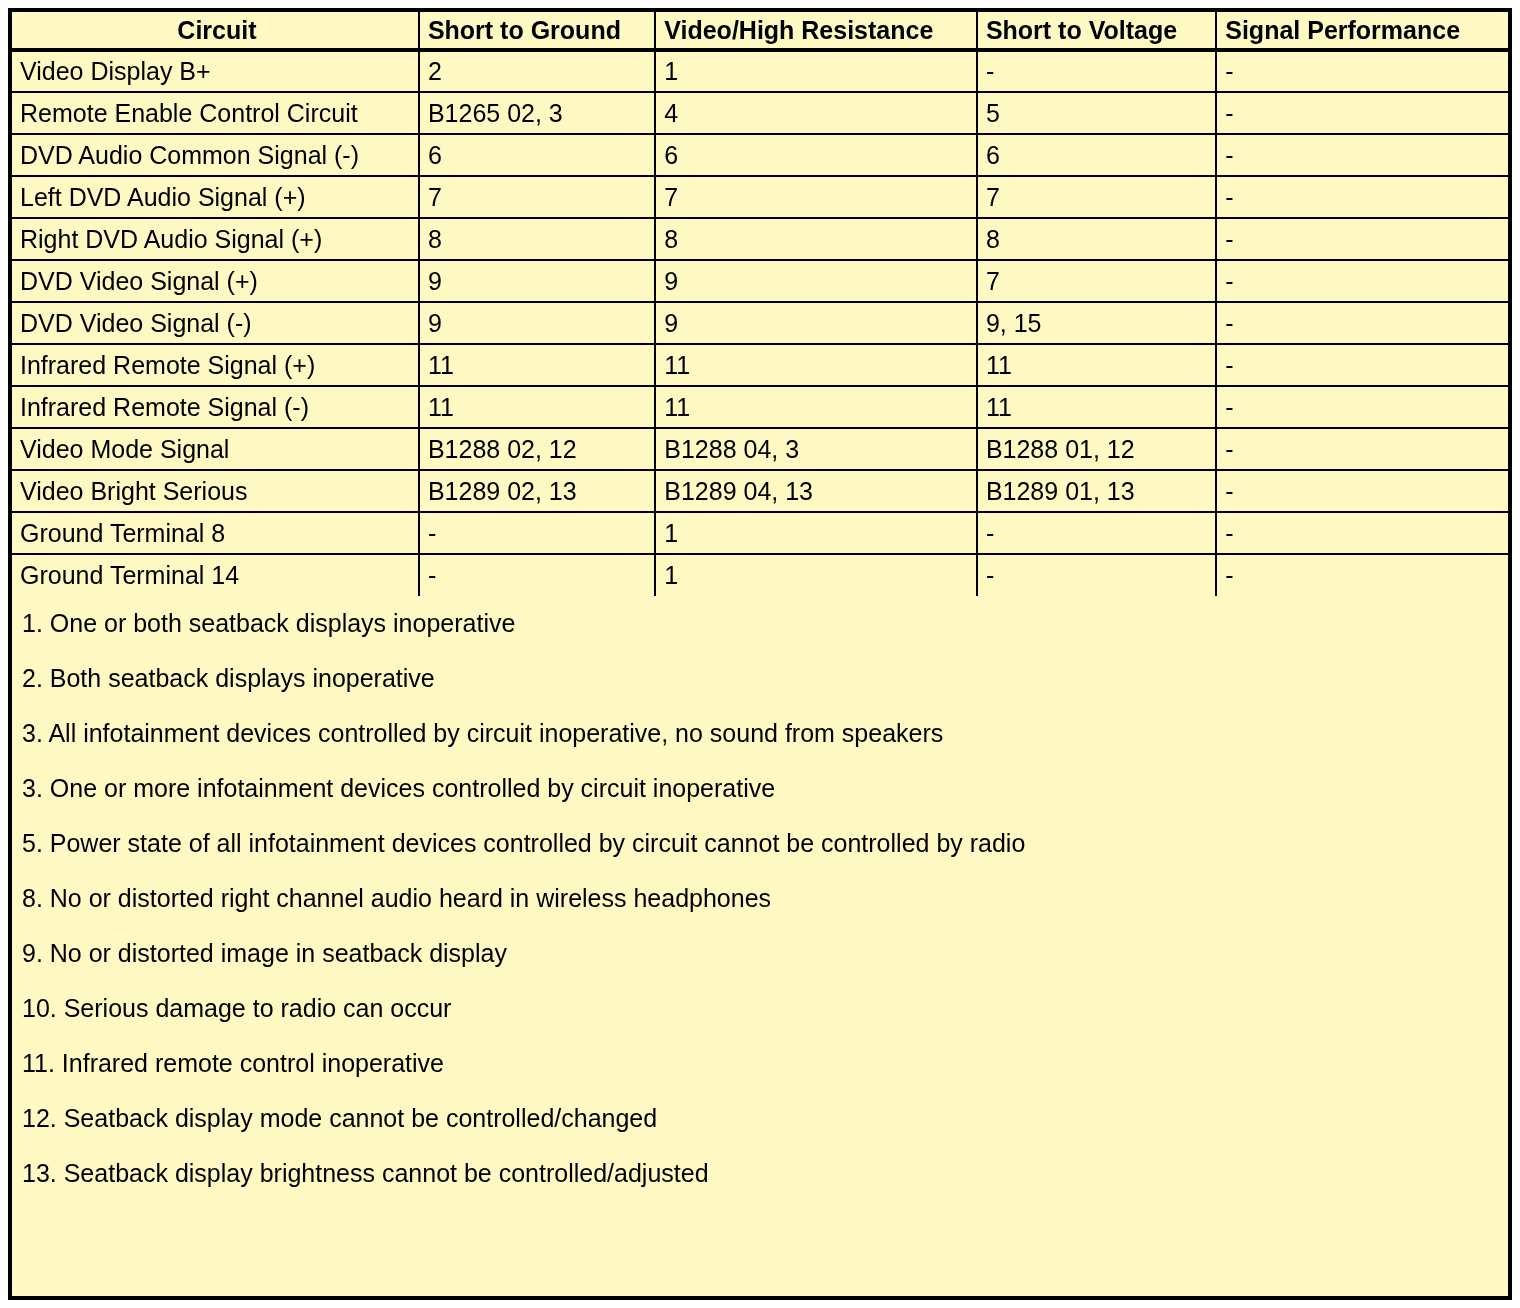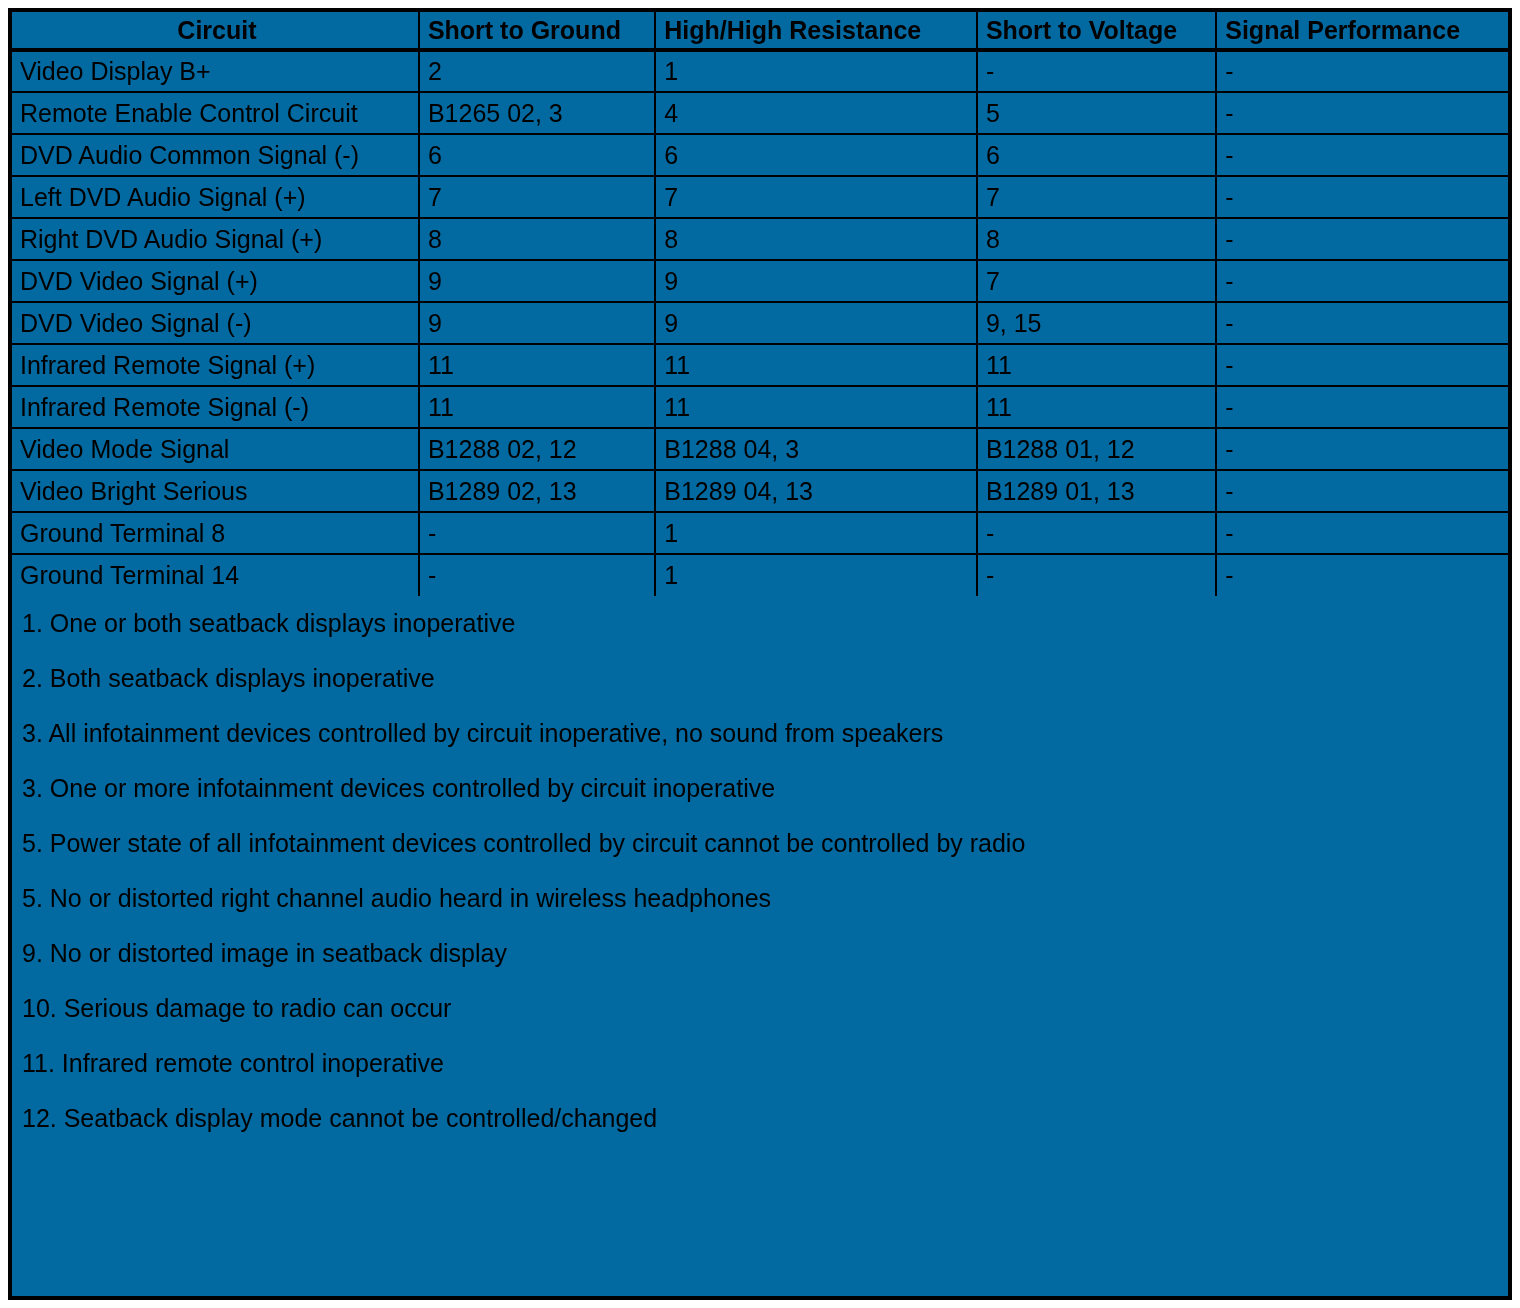--- a/index.html
+++ b/index.html
@@ -9,21 +9,21 @@
     background: #ffffff;
     font-family: "Liberation Sans", sans-serif;
     color: #000000;
   }
   .frame {
     margin: 8px;
     width: 1504px;
     height: 1292px;
     border: 4px solid #000000;
     overflow: hidden;
-    background: #0369a1;
+    background: #fef9c3;
   }
   table.diag {
     width: 100%;
     border-collapse: collapse;
     table-layout: fixed;
     border-style: hidden; 
   }
   col.c1 { width: 27.2%; }
   col.c2 { width: 15.8%; }
   col.c3 { width: 21.5%; }
@@ -70,21 +70,21 @@
       <col class="c1">
         <col class="c2">
         <col class="c3">
         <col class="c4">
         <col class="c5">
     </colgroup>
     <thead>
       <tr>
         <th class="center">Circuit</th>
         <th>Short to Ground</th>
-        <th>High/High Resistance</th>
+        <th>Video/High Resistance</th>
         <th>Short to Voltage</th>
         <th>Signal Performance</th>
       </tr>
     </thead>
     <tbody>
       <tr>
         <td>Video Display B+</td>
         <td>2</td>
         <td>1</td>
         <td>-</td>
@@ -176,20 +176,21 @@
       </tr>
     </tbody>
   </table>
 
   <div class="footnotes">
     <p>1. One or both seatback displays inoperative</p>
     <p>2. Both seatback displays inoperative</p>
     <p>3. All infotainment devices controlled by circuit inoperative, no sound from speakers</p>
     <p>3. One or more infotainment devices controlled by circuit inoperative</p>
     <p>5. Power state of all infotainment devices controlled by circuit cannot be controlled by radio</p>
-    <p>5. No or distorted right channel audio heard in wireless headphones</p>
+    <p>8. No or distorted right channel audio heard in wireless headphones</p>
     <p>9. No or distorted image in seatback display</p>
     <p>10. Serious damage to radio can occur</p>
     <p>11. Infrared remote control inoperative</p>
     <p>12. Seatback display mode cannot be controlled/changed</p>
+    <p>13. Seatback display brightness cannot be controlled/adjusted</p>
   </div>
 
 </div>
 
 </body></html>

